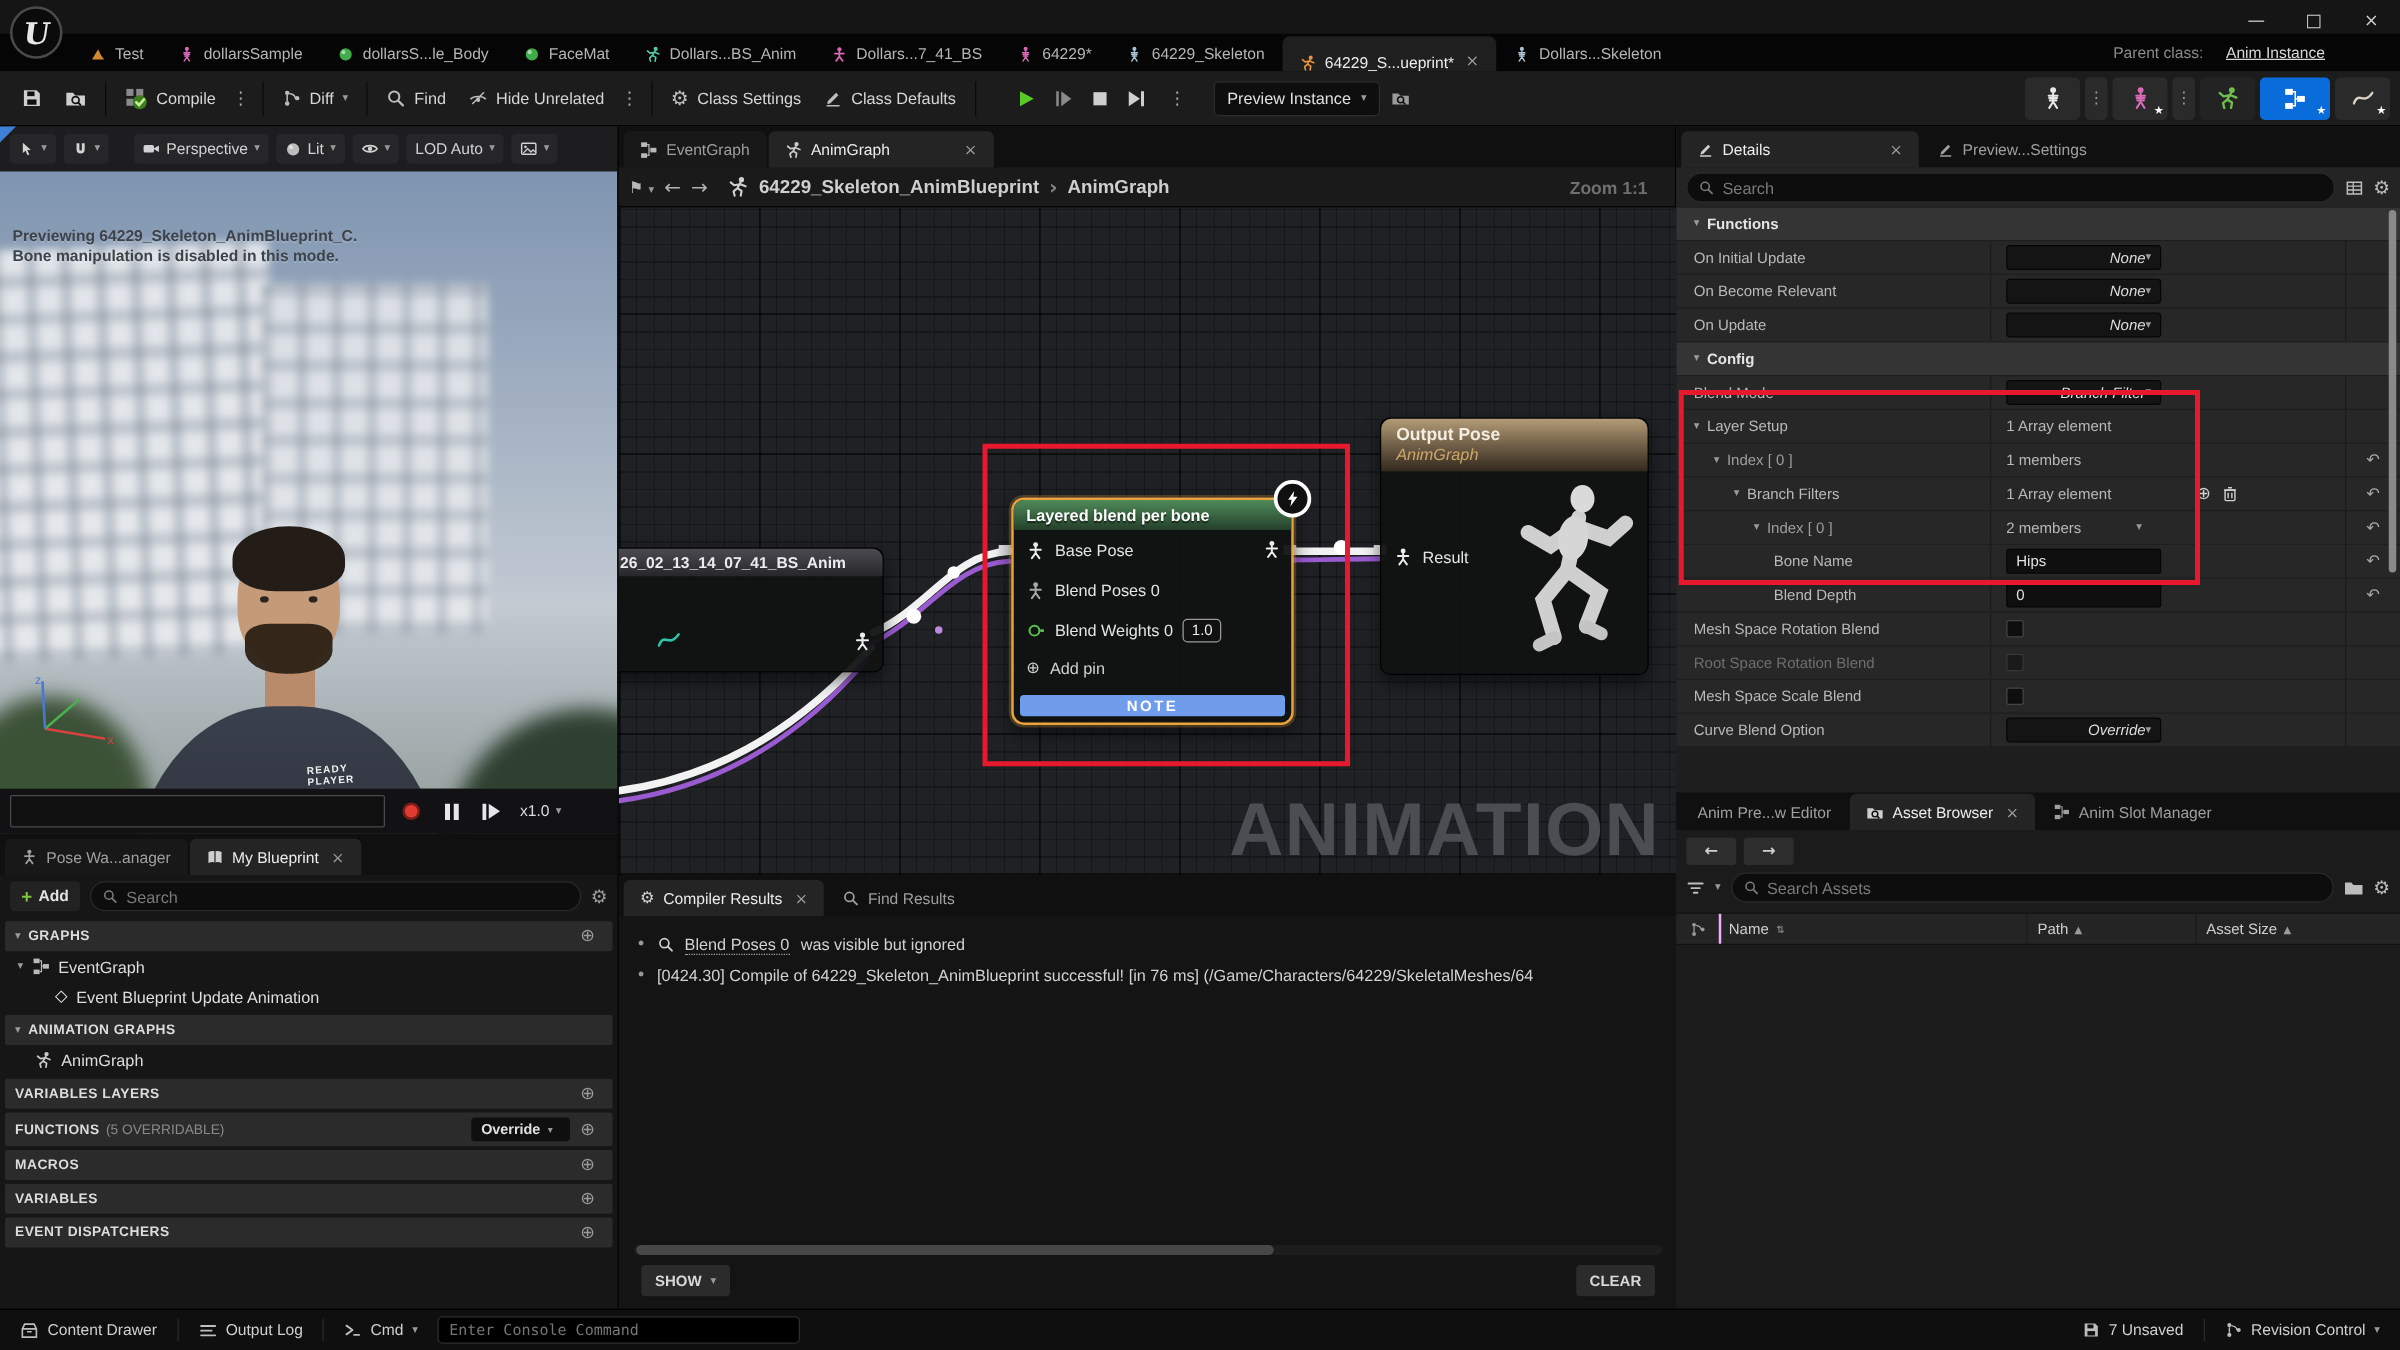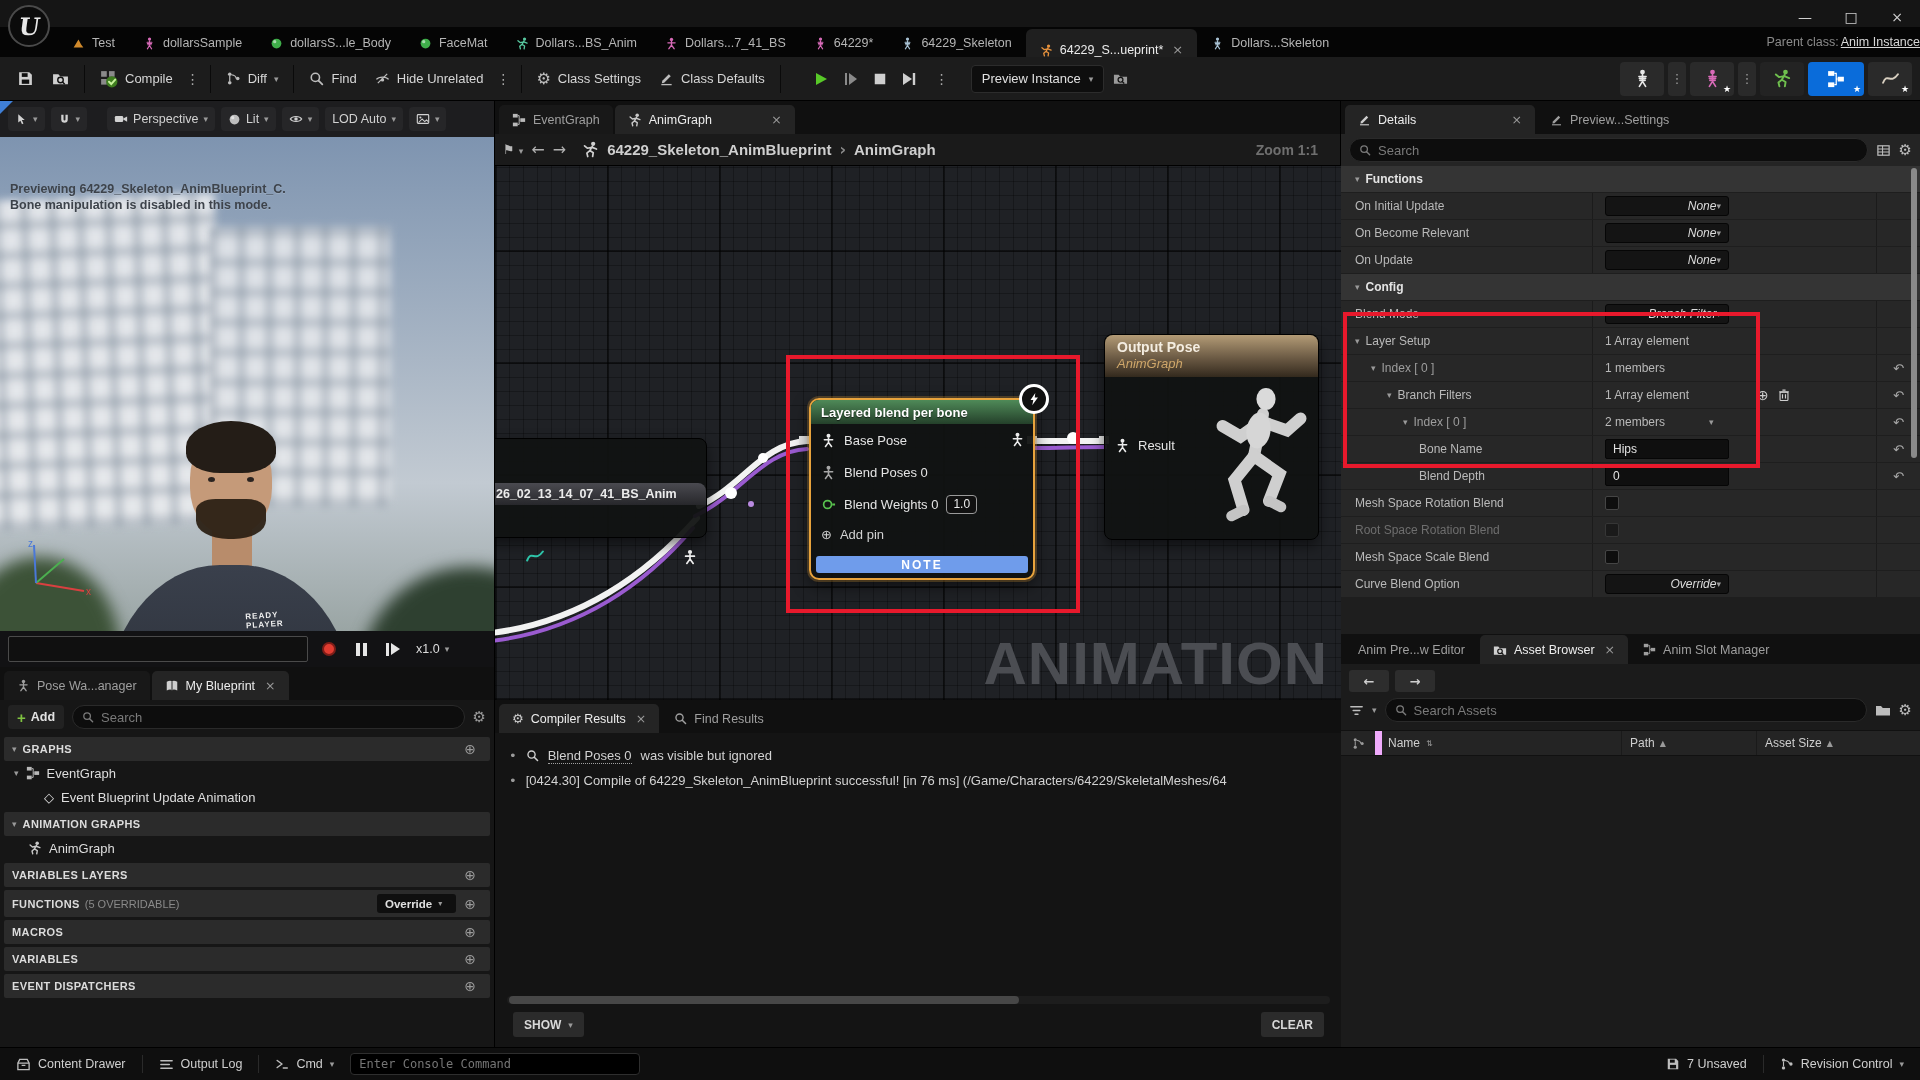--- a/index.html
+++ b/index.html
@@ -13,21 +13,21 @@
   .menu-item{padding:0 10px;color:#cfcfcf;font-size:13px;line-height:27px;}
   #logo{position:absolute;left:8px;top:5px;width:42px;height:42px;border-radius:50%;background:#0b0b0b;border:2px solid #4a4a4a;display:flex;align-items:center;justify-content:center;z-index:30;}
   #logo span{color:#e8e8e8;font-family:"DejaVu Serif",serif;font-size:24px;font-weight:bold;transform:skewX(-8deg);}
   #winctl{position:absolute;right:0;top:0;height:56px;display:flex;z-index:31;}
   .winbtn{width:46px;height:34px;display:flex;align-items:center;justify-content:center;color:#cfcfcf;font-size:14px;}
   
   #tabrow{position:absolute;left:0;top:27px;width:100%;height:30px;background:#050505;display:flex;align-items:flex-end;padding-left:58px;}
   .atab{height:28px;display:flex;align-items:center;gap:7px;padding:0 14px;color:#b5b5b5;font-size:12.5px;border-radius:6px 6px 0 0;}
   .atab.active{background:#1f1f1f;color:#ececec;align-items:flex-end;}
   .atab .tclose{color:#9a9a9a;font-size:13px;margin-left:2px;}
-  #parentclass{margin-left:auto;display:flex;align-items:center;gap:2px;height:30px;}
+  #parentclass{margin-left:auto;margin-right:60px;display:flex;align-items:center;gap:18px;height:30px;}
   #parentclass .pl{color:#8a8a8a;font-size:12.5px;}
   #parentclass .pv{color:#d8d8d8;font-size:12.5px;text-decoration:underline;}
   
   #toolbar{position:absolute;left:0;top:57px;width:100%;height:44px;background:#1c1c1c;border-bottom:1px solid #000;display:flex;align-items:center;padding:0 8px;}
   .tsep{width:1px;height:28px;background:#0a0a0a;margin:0 6px;flex:none;}
   .tbtn{display:flex;align-items:center;gap:7px;padding:0 9px;height:32px;border-radius:4px;color:#d6d6d6;font-size:13px;flex:none;}
   .tbtn .g{color:#bdbdbd;}
   .vdots{padding:0 4px;color:#a8a8a8;font-size:14px;}
   .playbtns{display:flex;align-items:center;gap:14px;margin-left:26px;}
   .ddbtn{display:flex;align-items:center;gap:8px;background:#0e0e0e;border:1px solid #2c2c2c;border-radius:4px;height:28px;padding:0 10px;color:#e0e0e0;}
@@ -96,21 +96,21 @@
   
   #crumb{display:flex;align-items:center;height:32px;background:#1a1a1a;border-bottom:1px solid #000;padding:0 8px;gap:8px;}
   .crumb-root,.crumb-cur{font-weight:bold;font-size:15px;color:#cfcfcf;}
   .crumb-sep{color:#8a8a8a;font-weight:bold;font-size:16px;}
   #zoomlbl{margin-left:auto;margin-right:14px;color:#6f6f6f;font-weight:bold;font-size:14px;}
   #canvas{position:relative;width:847px;height:534px;overflow:hidden;background:#1f2125;
     background-image:repeating-linear-gradient(0deg,rgba(0,0,0,.28) 0 1px,transparent 1px 14px),repeating-linear-gradient(90deg,rgba(0,0,0,.28) 0 1px,transparent 1px 14px),repeating-linear-gradient(0deg,rgba(0,0,0,.5) 0 2px,transparent 2px 112px),repeating-linear-gradient(90deg,rgba(0,0,0,.5) 0 2px,transparent 2px 112px);}
   #wires{position:absolute;left:0;top:0;z-index:1;}
   .node{position:absolute;background:rgba(17,19,18,.95);border:1px solid #000;border-radius:8px;box-shadow:0 6px 14px rgba(0,0,0,.5);z-index:2;}
   #node-src{left:-10px;top:272px;width:222px;height:100px;}
-  #node-src .nhead{background:linear-gradient(180deg,#4a4a50,#27272b);border-radius:8px 8px 0 0;padding:4px 10px;color:#ececec;font-weight:bold;font-size:12.5px;white-space:nowrap;overflow:hidden;margin-top:44px;}
+  #node-src .nhead{background:linear-gradient(180deg,#4a4a50,#27272b);border-radius:8px 8px 0 0;padding:4px 10px;color:#ececec;font-weight:bold;font-size:12.5px;white-space:nowrap;overflow:hidden;}
   #node-src .nbody{position:relative;height:70px;}
   #node-blend{left:314px;top:232px;width:226px;height:182px;border:2px solid #e8a33d;border-radius:10px;box-shadow:0 0 0 2px rgba(232,163,61,.25),0 6px 16px rgba(0,0,0,.55);z-index:2;}
   .bhead{background:linear-gradient(180deg,#4f8a58,#24402a);border-radius:8px 8px 0 0;padding:5px 10px 4px;color:#fff;font-weight:bold;font-size:13px;text-shadow:0 1px 1px rgba(0,0,0,.6);}
   .pinrow{position:relative;display:flex;align-items:center;gap:8px;height:32px;padding:0 10px;color:#e4e4e4;font-size:13px;}
   .pinrow.small{height:28px;color:#d2d2d2;}
   .valbox{border:1px solid #9a9a9a;border-radius:4px;background:#101010;color:#ececec;font-size:12px;padding:0 6px;line-height:17px;}
   .outpin{position:absolute;right:8px;top:8px;}
   #note{position:absolute;left:5px;right:5px;bottom:5px;height:17px;background:#6f9ceb;border-radius:3px;display:flex;align-items:center;justify-content:center;color:#fff;font-weight:bold;font-size:12px;letter-spacing:2px;}
   #badge{position:absolute;right:-16px;top:-16px;width:30px;height:30px;border-radius:50%;background:#101010;border:3px solid #fff;display:flex;align-items:center;justify-content:center;z-index:4;}
   #node-out{left:609px;top:168px;width:215px;height:206px;}
@@ -152,21 +152,21 @@
   #vscroll{position:absolute;right:3px;top:2px;width:6px;height:290px;border-radius:3px;background:#8a8a8a;}
   
   #browser{position:absolute;left:0;top:533px;width:579px;height:413px;background:#1b1b1b;}
   #ab-nav{display:flex;gap:6px;padding:6px 8px 2px;}
   .navbtn{width:40px;height:22px;background:#2d2d2d;border-radius:3px;display:flex;align-items:center;justify-content:center;color:#cfcfcf;font-weight:bold;}
   #ab-search{display:flex;align-items:center;gap:8px;padding:4px 8px;}
   #ab-table{margin-top:4px;}
   .abhead{display:flex;align-items:center;height:26px;background:#242424;border-top:1px solid #111;border-bottom:1px solid #111;color:#cfcfcf;font-size:12px;}
   .abrow{display:flex;align-items:center;height:26px;background:#31618e;color:#eaeaea;font-size:12px;}
   .c0{width:34px;flex:none;display:flex;justify-content:center;}
-  .c1{width:246px;flex:none;display:flex;align-items:center;gap:6px;border-left:7px solid #f0abfc;height:100%;padding-left:6px;text-align:center;}
+  .c1{width:246px;flex:none;display:flex;align-items:center;gap:6px;border-left:2px solid #f0abfc;height:100%;padding-left:6px;text-align:center;}
   .abrow .c1{padding-left:44px;border-color:rgba(0,0,0,.25);}
   .c2{width:135px;flex:none;display:flex;align-items:center;gap:5px;border-left:1px solid #1a1a1a;height:100%;padding-left:8px;}
   .abrow .c2{border-color:rgba(0,0,0,.25);}
   .c3{flex:1;display:flex;align-items:center;gap:5px;border-left:1px solid #1a1a1a;height:100%;padding-left:8px;}
   .abrow .c3{border-color:rgba(0,0,0,.25);}
   .sortg{font-size:8px;color:#9a9a9a;}
   .fileic{width:13px;height:15px;background:#7ab648;border-radius:2px;position:relative;}
   .fileic:after{content:"";position:absolute;right:0;top:0;border-left:5px solid #4e7b2d;border-top:5px solid #1b1b1b;}
   
   #statusbar{position:absolute;left:0;top:1047px;width:1920px;height:33px;background:#0f0f0f;border-top:1px solid #000;display:flex;align-items:center;padding:0 10px;gap:10px;}

